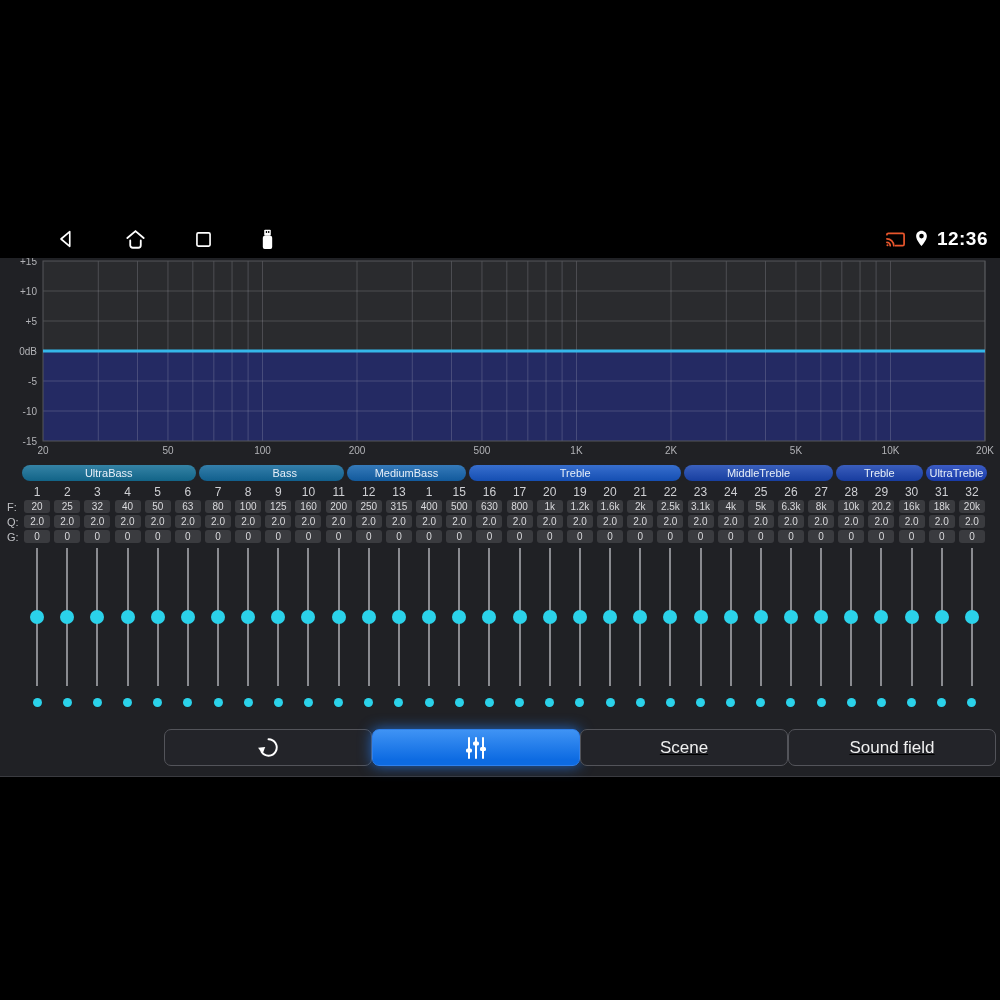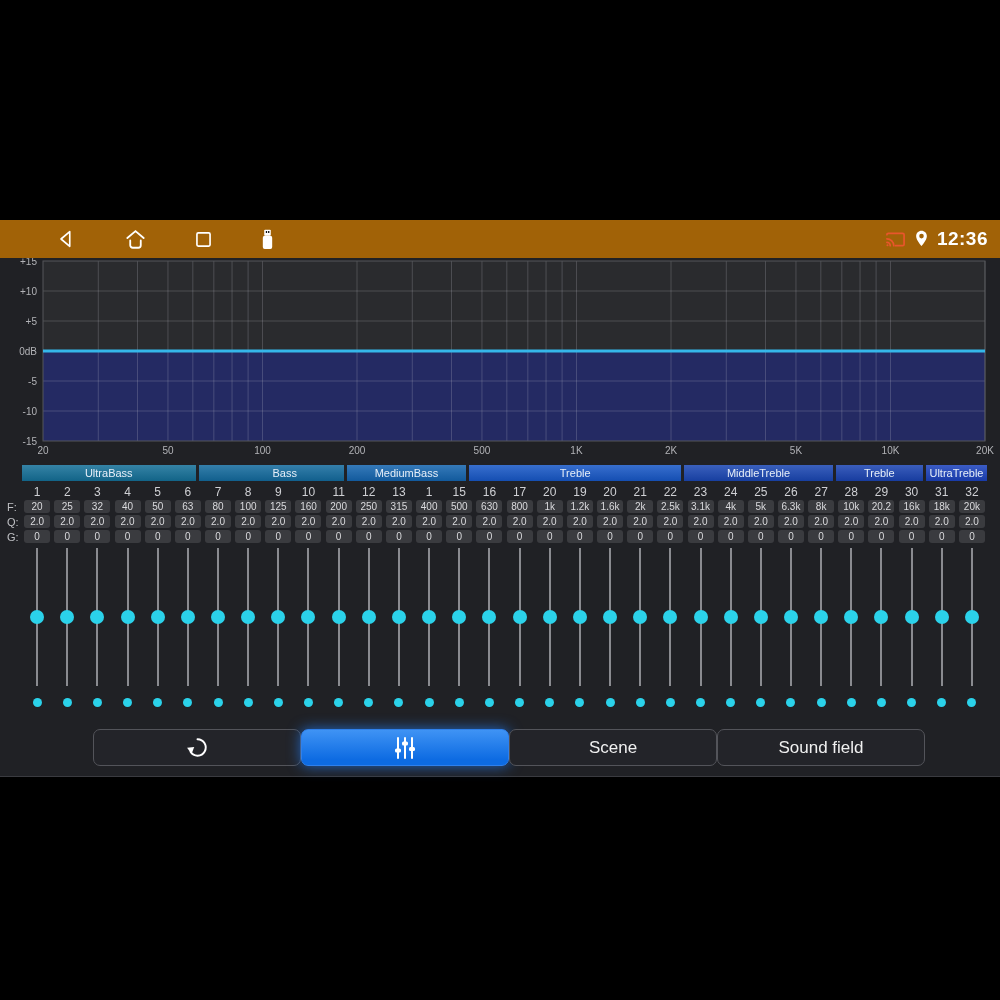--- a/index.html
+++ b/index.html
@@ -1,33 +1,33 @@
 <!DOCTYPE html>
 <html><head>
 <meta charset="utf-8">
 <style>
   * { margin:0; padding:0; box-sizing:border-box; }
   html,body { width:1000px; height:1000px; background:#000; font-family:"Liberation Sans", sans-serif; overflow:hidden; }
   .screen { position:absolute; top:220px; left:0; width:1000px; height:557px; background:#202125; border-bottom:1px solid #3a3b40; }
 
   
-  .status-bar { height:38px; background:#a16207; display:flex; justify-content:space-between;gap:30px; }
+  .status-bar { height:38px; background:#000000; display:flex; justify-content:space-between;gap:30px; }
   .sb-left { display:flex; align-items:center; gap:46px; padding-left:56px; }
   .sb-right { display:flex; align-items:center; gap:7px; padding-right:12px; }
   .sb-icon { display:flex; align-items:center; }
   .sb-time { color:#fff; font-size:19px; font-weight:bold; letter-spacing:.5px; }
 
   
   .graph-wrap { position:relative; width:1000px; height:200px; }
   .graph-wrap svg { position:absolute; inset:0; }
 
   
   .band-headers { display:flex; gap:3px; margin:7px 13px 0 22px; height:16px; }
   .band-header { color:#e6eef8; font-size:11px; display:flex; align-items:center; justify-content:center;
-    background-image:linear-gradient(rgba(255,255,255,.14), rgba(0,0,0,.10)); overflow:hidden; white-space:nowrap; }
+    background-image:linear-gradient(rgba(255,255,255,.14), rgba(0,0,0,.10)); overflow:hidden; white-space:nowrap;border-radius:8px; }
 
   
   .cols { display:flex; margin:0 13px 0 22px; }
   .band-cell { flex:1; display:flex; align-items:center; justify-content:center; }
   .band-numbers { margin-top:3px; height:16px; }
   .band-numbers .band-cell { color:#cfd0d4; font-size:12px; }
   .fqg-row { display:flex; align-items:center; margin:0 13px 2px 0; padding-left:7px; height:13px; }
   .fqg-label { width:15px; color:#bfc0c4; font-size:11px; }
   .fqg-cells { flex:1; display:flex; }
   .chip { width:26px; height:13px; line-height:13px; text-align:center; font-size:10px; color:#dadadd;
@@ -36,21 +36,21 @@
   
   .sliders { height:138px; margin-top:5px; }
   .slider-col { flex:1; position:relative; }
   .slider-track { position:absolute; left:calc(50% - 1px); top:0; bottom:0; width:2px; background:#8a8b90; }
   .slider-knob { position:absolute; left:calc(50% - 7px); top:calc(50% - 7px); width:14px; height:14px;
     border-radius:50%; background:#2bd2ea; }
   .dots { height:11px; margin-top:11px; }
   .dot { width:9px; height:9px; border-radius:50%; background:#2bd2ea; }
 
   
-  .btn-row { display:flex; justify-content:center; margin:21px 4px 0 22px; }
+  .btn-row { display:flex; justify-content:flex-end; margin:21px 4px 0 22px;text-decoration:underline; }
   .btn { width:208px; height:37px; border-radius:7px; background:#232429; border:1px solid #53545a;
     color:#f0f0f0; font-size:17px; font-family:"Liberation Sans", sans-serif;
     display:flex; align-items:center; justify-content:center; cursor:pointer; }
   .btn.primary { background:linear-gradient(180deg,#3f93f4 0%, #0d6be2 85%); border:1px solid #2f80ec;
     box-shadow:0 0 14px rgba(35,125,245,.75); }
 </style>
 </head>
 <body>
 
 <div class="screen">

